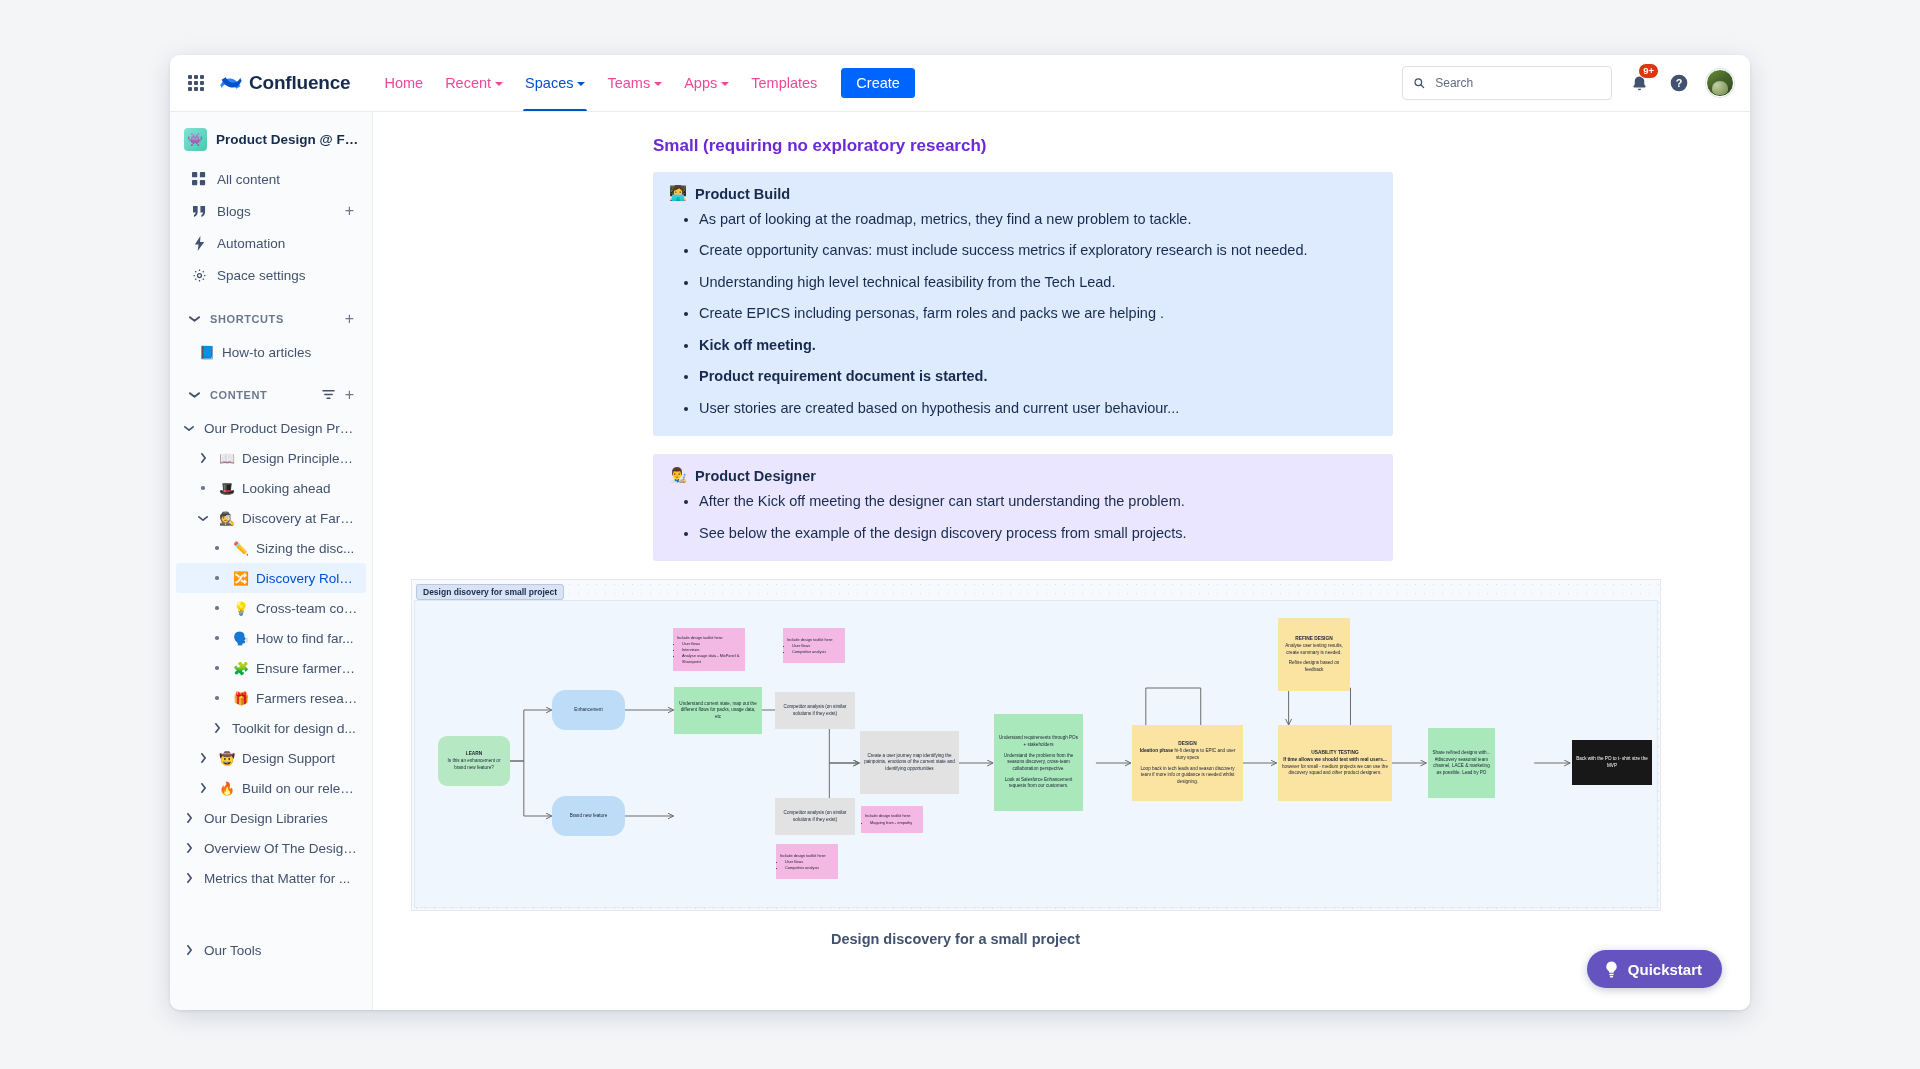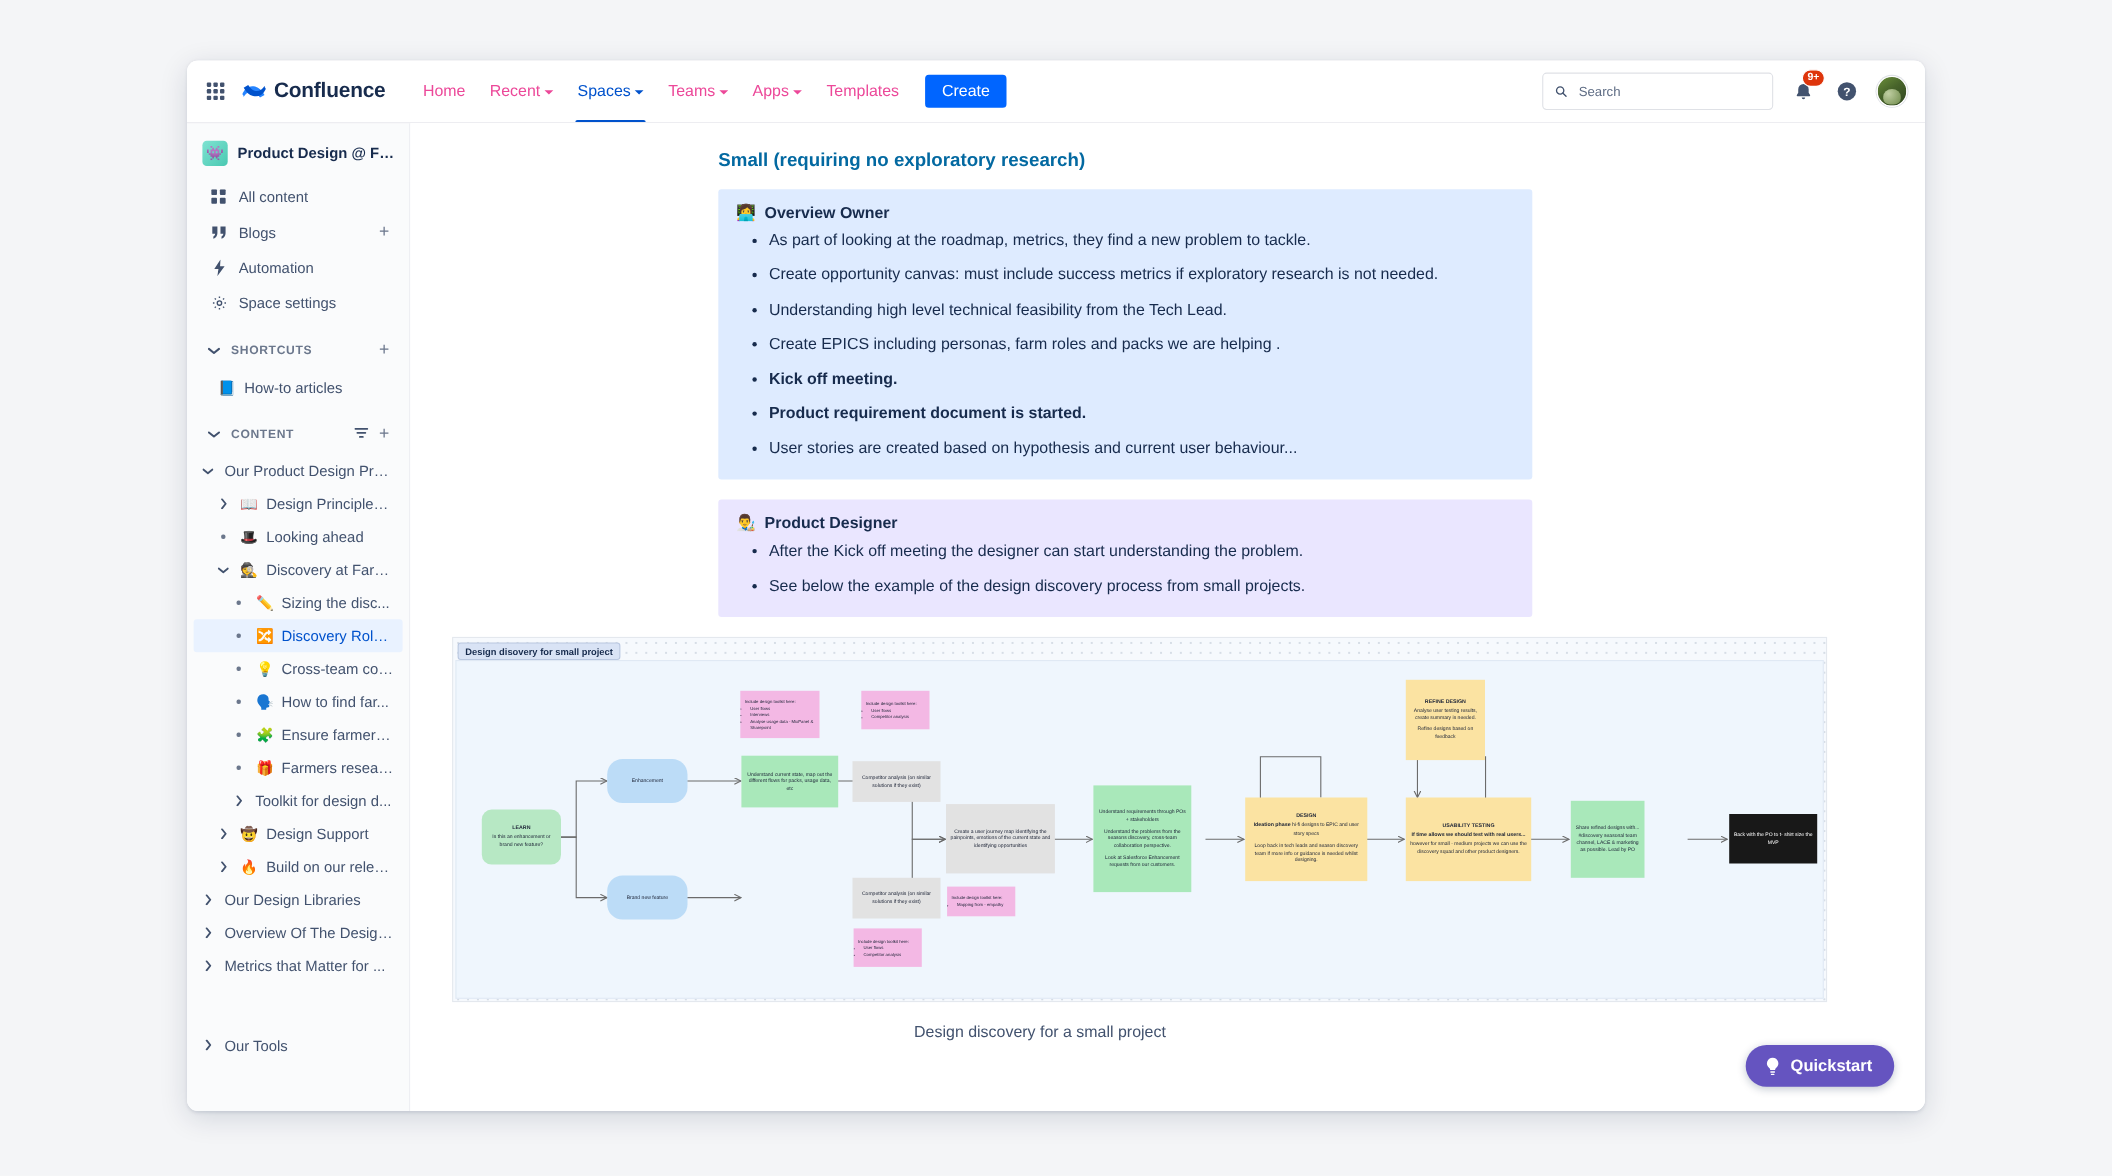--- a/index.html
+++ b/index.html
@@ -311,21 +311,21 @@
     position: relative;
     background: #fff;
     padding: 24px 0 0 0;
   }
   .content-col {
     max-width: 740px;
     margin: 0 0 0 280px;
   }
   h2.page-h {
     font-size: 17px;
-    color: #0369a1;
+    color: #6d28d9;
     margin: 0 0 16px 0;
     font-weight: bold;
   }
   p.page-p {
     font-size: 14.5px;
     color: #172b4d;
     line-height: 1.72;
     margin: 0 0 14px 0;
   }
   a.link { color: #0052cc; text-decoration: none; cursor: pointer; }
@@ -427,20 +427,21 @@
     width: 100%;
     height: 100%;
     z-index: 2;
     pointer-events: none;
   }
   .figcap {
     text-align: left;
     font-size: 14.5px;
     color: #42526e;
     padding: 20px 0 0 420px;
+    font-weight: bold;
   }
 
   
   .quickstart {
     position: absolute;
     right: 28px;
     bottom: 22px;
     background: #6554c0;
     color: #fff;
     border-radius: 22px;
@@ -753,21 +754,21 @@
 
     <div class="main">
 
       <div class="content-col">
         <h2 class="page-h">Small (requiring no exploratory research)</h2>
 
 
         <div class="panel blue">
           <div class="panel-title">
             <span>👩‍💻</span>
-            <span>Overview Owner</span>
+            <span>Product Build</span>
           </div>
           <ul>
             <li>As part of looking at the roadmap, metrics, they find a new problem to tackle.</li>
             <li>Create opportunity canvas: must include success metrics if exploratory research is not needed.</li>
             <li>Understanding high level technical feasibility from the Tech Lead.</li>
             <li>Create EPICS including personas, farm roles and packs we are helping .</li>
             <li class="bold">Kick off meeting.</li>
             <li class="bold">Product requirement document is started.</li>
             <li>User stories are created based on hypothesis and current user behaviour...</li>
           </ul>

